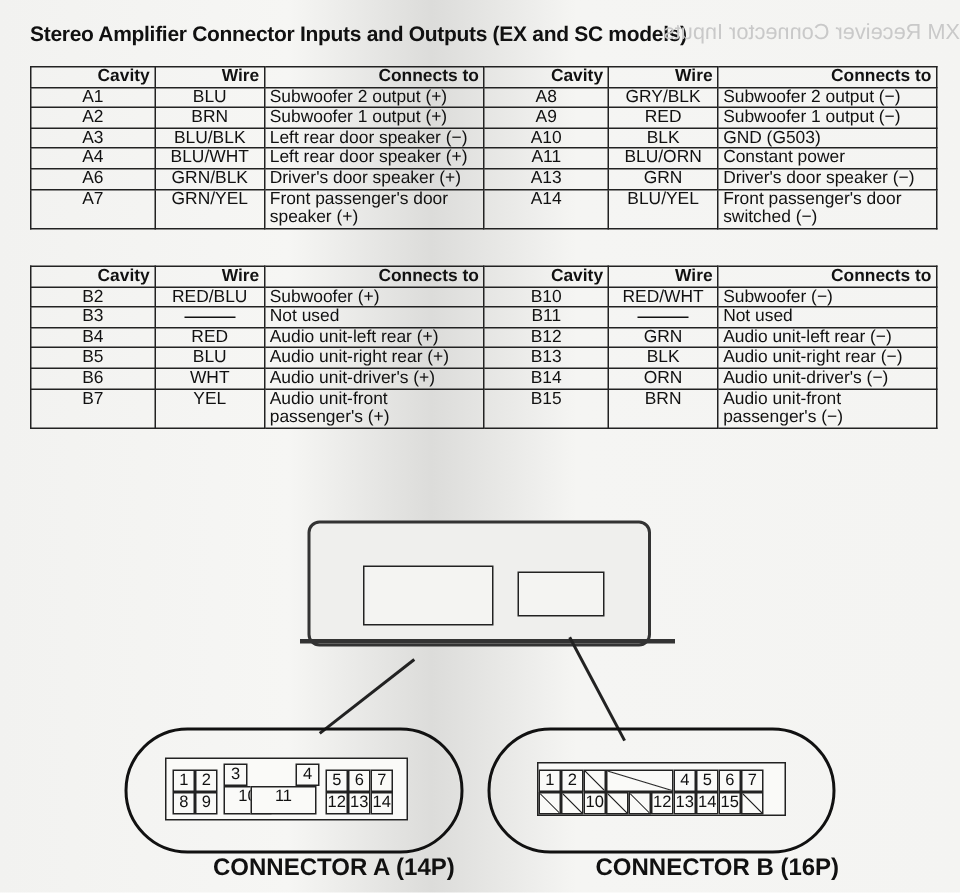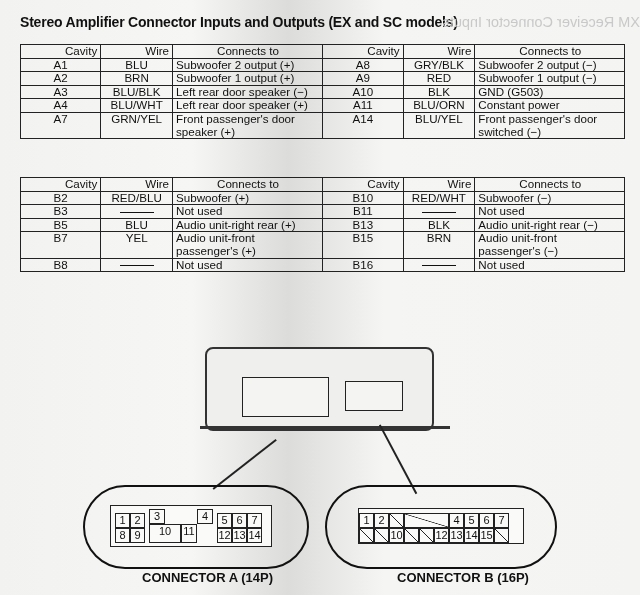--- a/index.html
+++ b/index.html
@@ -14,37 +14,37 @@
   .ghost {
     position:absolute; left:360px; top:14px; font-size:14.5px; color:#c9c9c9; transform:scaleX(-1);
     white-space:nowrap; width:280px; overflow:hidden;
   }
   table.ct {
     position:absolute; border-collapse:collapse; font-size:11.6px; background:transparent;
   }
   table.ct td, table.ct th {
     border:1px solid #222; padding:0 3px; line-height:12.6px; vertical-align:top; white-space:normal;
   }
-  table.ct th { font-weight:normal; text-align:left;padding-left:44px; }
+  table.ct th { font-weight:bold; text-align:right;padding-left:44px; }
   table.ct td.c { text-align:center; }
   table.ct { border:1.5px solid #111; }
   .dash { display:inline-block; width:34px; border-top:1px solid #111; vertical-align:middle; }
 
   
   .amp { position:absolute; left:205px; top:347px; width:225px; height:80px; border:2px solid #333; border-radius:8px; background:#efefed; }
   .amp-base { position:absolute; left:200px; top:426px; width:250px; height:3px; background:#333; }
   .cab { position:absolute; border:1.5px solid #222; background:#f4f4f2; }
   .arrow { position:absolute; height:1.5px; background:#222; transform-origin:0 50%; }
 
   .oval { position:absolute; border:2px solid #111; border-radius:50px; background:transparent; }
   .pins { position:absolute; border:1.5px solid #222; background:#fafaf8; }
   .pin { position:absolute; border:1px solid #222; font-size:11px; text-align:center; background:#fafaf8; box-sizing:border-box; }
   .pin.x { background:
       linear-gradient(to top right, transparent calc(50% - 0.7px), #222 50%, transparent calc(50% + 0.7px)); }
-  .caption { position:absolute; font-size:13px; font-weight:bold; }
+  .caption { position:absolute; font-size:16px; font-weight:bold; }
 </style>
 </head>
 <body>
 
 <div class="title">Stereo Amplifier Connector Inputs and Outputs (EX and SC models)</div>
 <div class="ghost">XM Receiver Connector Inputs</div>
 
 <table class="ct" style="left:20px; top:44px; width:605px;">
   <colgroup>
     <col style="width:48px">
@@ -91,20 +91,28 @@
     </tr>
     <tr>
       <td class="c">A4</td>
       <td class="c">BLU/WHT</td>
       <td>Left rear door speaker (+)</td>
       <td class="c">A11</td>
       <td class="c">BLU/ORN</td>
       <td>Constant power</td>
     </tr>
     <tr>
+      <td class="c">A6</td>
+      <td class="c">GRN/BLK</td>
+      <td>Driver's door speaker (+)</td>
+      <td class="c">A13</td>
+      <td class="c">GRN</td>
+      <td>Driver's door speaker (−)</td>
+    </tr>
+    <tr>
       <td class="c">A7</td>
       <td class="c">GRN/YEL</td>
       <td>Front passenger's door speaker (+)</td>
       <td class="c">A14</td>
       <td class="c">BLU/YEL</td>
       <td>Front passenger's door switched (−)</td>
     </tr>
   </tbody>
 </table>
 
@@ -138,42 +146,50 @@
     </tr>
     <tr>
       <td class="c">B3</td>
       <td class="c"><span class="dash"></span></td>
       <td>Not used</td>
       <td class="c">B11</td>
       <td class="c"><span class="dash"></span></td>
       <td>Not used</td>
     </tr>
     <tr>
+      <td class="c">B4</td>
+      <td class="c">RED</td>
+      <td>Audio unit-left rear (+)</td>
+      <td class="c">B12</td>
+      <td class="c">GRN</td>
+      <td>Audio unit-left rear (−)</td>
+    </tr>
+    <tr>
       <td class="c">B5</td>
       <td class="c">BLU</td>
       <td>Audio unit-right rear (+)</td>
       <td class="c">B13</td>
       <td class="c">BLK</td>
       <td>Audio unit-right rear (−)</td>
     </tr>
     <tr>
+      <td class="c">B6</td>
+      <td class="c">WHT</td>
+      <td>Audio unit-driver's (+)</td>
+      <td class="c">B14</td>
+      <td class="c">ORN</td>
+      <td>Audio unit-driver's (−)</td>
+    </tr>
+    <tr>
       <td class="c">B7</td>
       <td class="c">YEL</td>
       <td>Audio unit-front passenger's (+)</td>
       <td class="c">B15</td>
       <td class="c">BRN</td>
       <td>Audio unit-front passenger's (−)</td>
-    </tr>
-    <tr>
-      <td class="c">B8</td>
-      <td class="c"><span class="dash"></span></td>
-      <td>Not used</td>
-      <td class="c">B16</td>
-      <td class="c"><span class="dash"></span></td>
-      <td>Not used</td>
     </tr>
   </tbody>
 </table>
 
 <div class="amp">
   <div class="cab" style="left:35px; top:28px; width:85px; height:38px;"></div>
   <div class="cab" style="left:138px; top:32px; width:56px; height:28px;"></div>
 </div>
 <div class="amp-base"></div>
 
@@ -185,21 +201,21 @@
   <div class="pin" style="left:4px;top:7px;width:15px;height:15px;">1</div>
   <div class="pin" style="left:19px;top:7px;width:15px;height:15px;">2</div>
   <div class="pin" style="left:38px;top:3px;width:16px;height:15px;">3</div>
   <div class="pin" style="left:86px;top:3px;width:16px;height:15px;">4</div>
   <div class="pin" style="left:106px;top:7px;width:15px;height:15px;">5</div>
   <div class="pin" style="left:121px;top:7px;width:15px;height:15px;">6</div>
   <div class="pin" style="left:136px;top:7px;width:15px;height:15px;">7</div>
   <div class="pin" style="left:4px;top:22px;width:15px;height:15px;">8</div>
   <div class="pin" style="left:19px;top:22px;width:15px;height:15px;">9</div>
   <div class="pin" style="left:38px;top:18px;width:32px;height:19px;">10</div>
-  <div class="pin" style="left:70px;top:18px;width:16px;height:19px;">11</div>
+  <div class="pin" style="left:56px;top:18px;width:44px;height:19px;">11</div>
   <div class="pin" style="left:106px;top:22px;width:15px;height:15px;">12</div>
   <div class="pin" style="left:121px;top:22px;width:15px;height:15px;">13</div>
   <div class="pin" style="left:136px;top:22px;width:15px;height:15px;">14</div>
 </div>
 <div class="caption" style="left:142px; top:570px;">CONNECTOR A (14P)</div>
 
 <div class="oval" style="left:325px; top:485px; width:228px; height:80px;"></div>
 <div class="pins" style="left:358px; top:508px; width:164px; height:34px;">
   <div class="pin" style="left:0;top:4px;width:15px;height:15px;">1</div>
   <div class="pin" style="left:15px;top:4px;width:15px;height:15px;">2</div>

